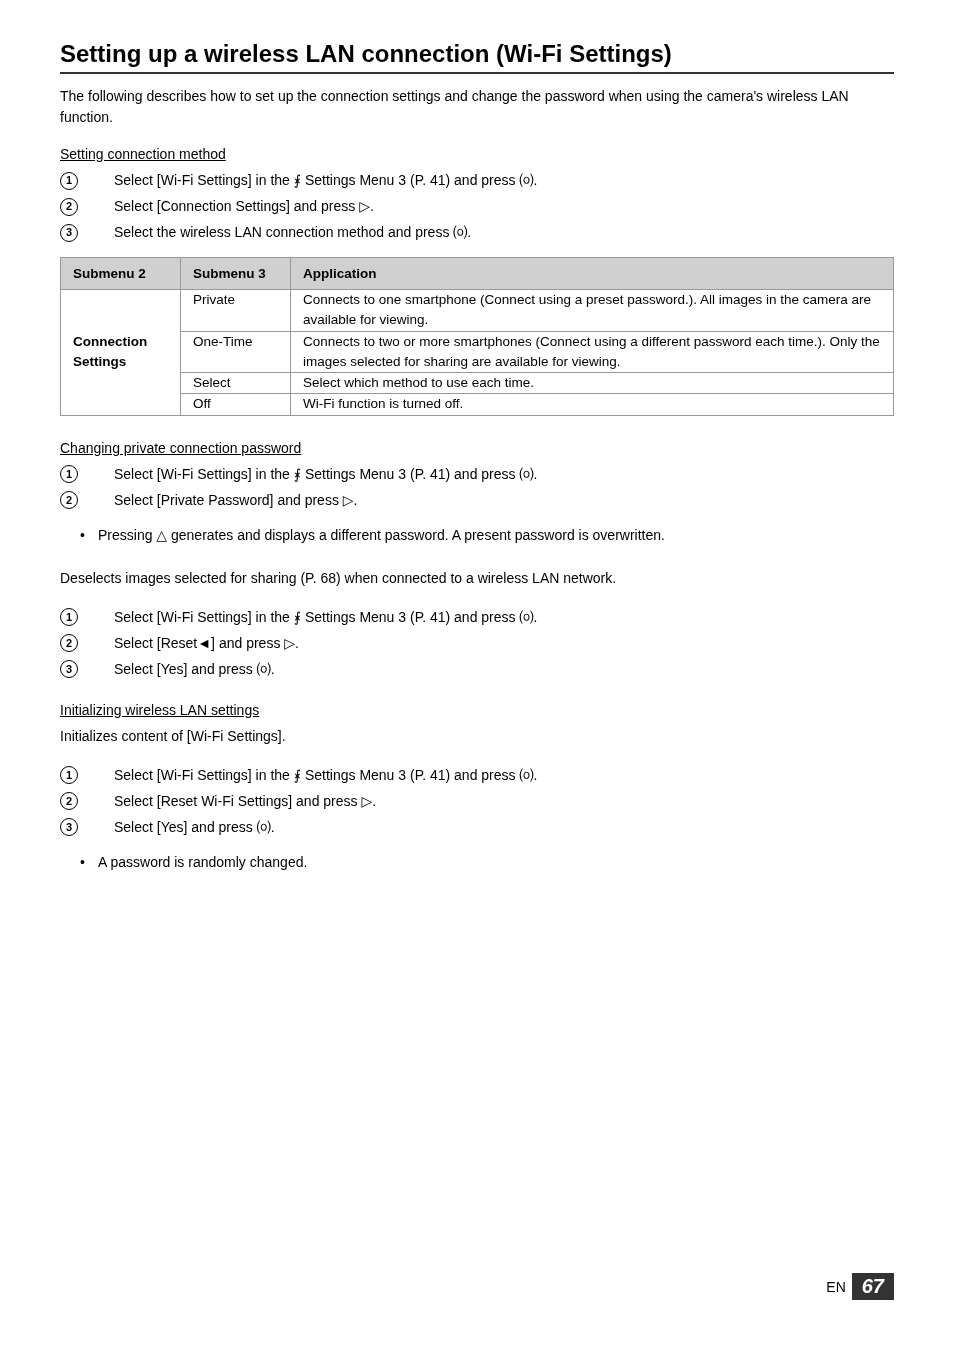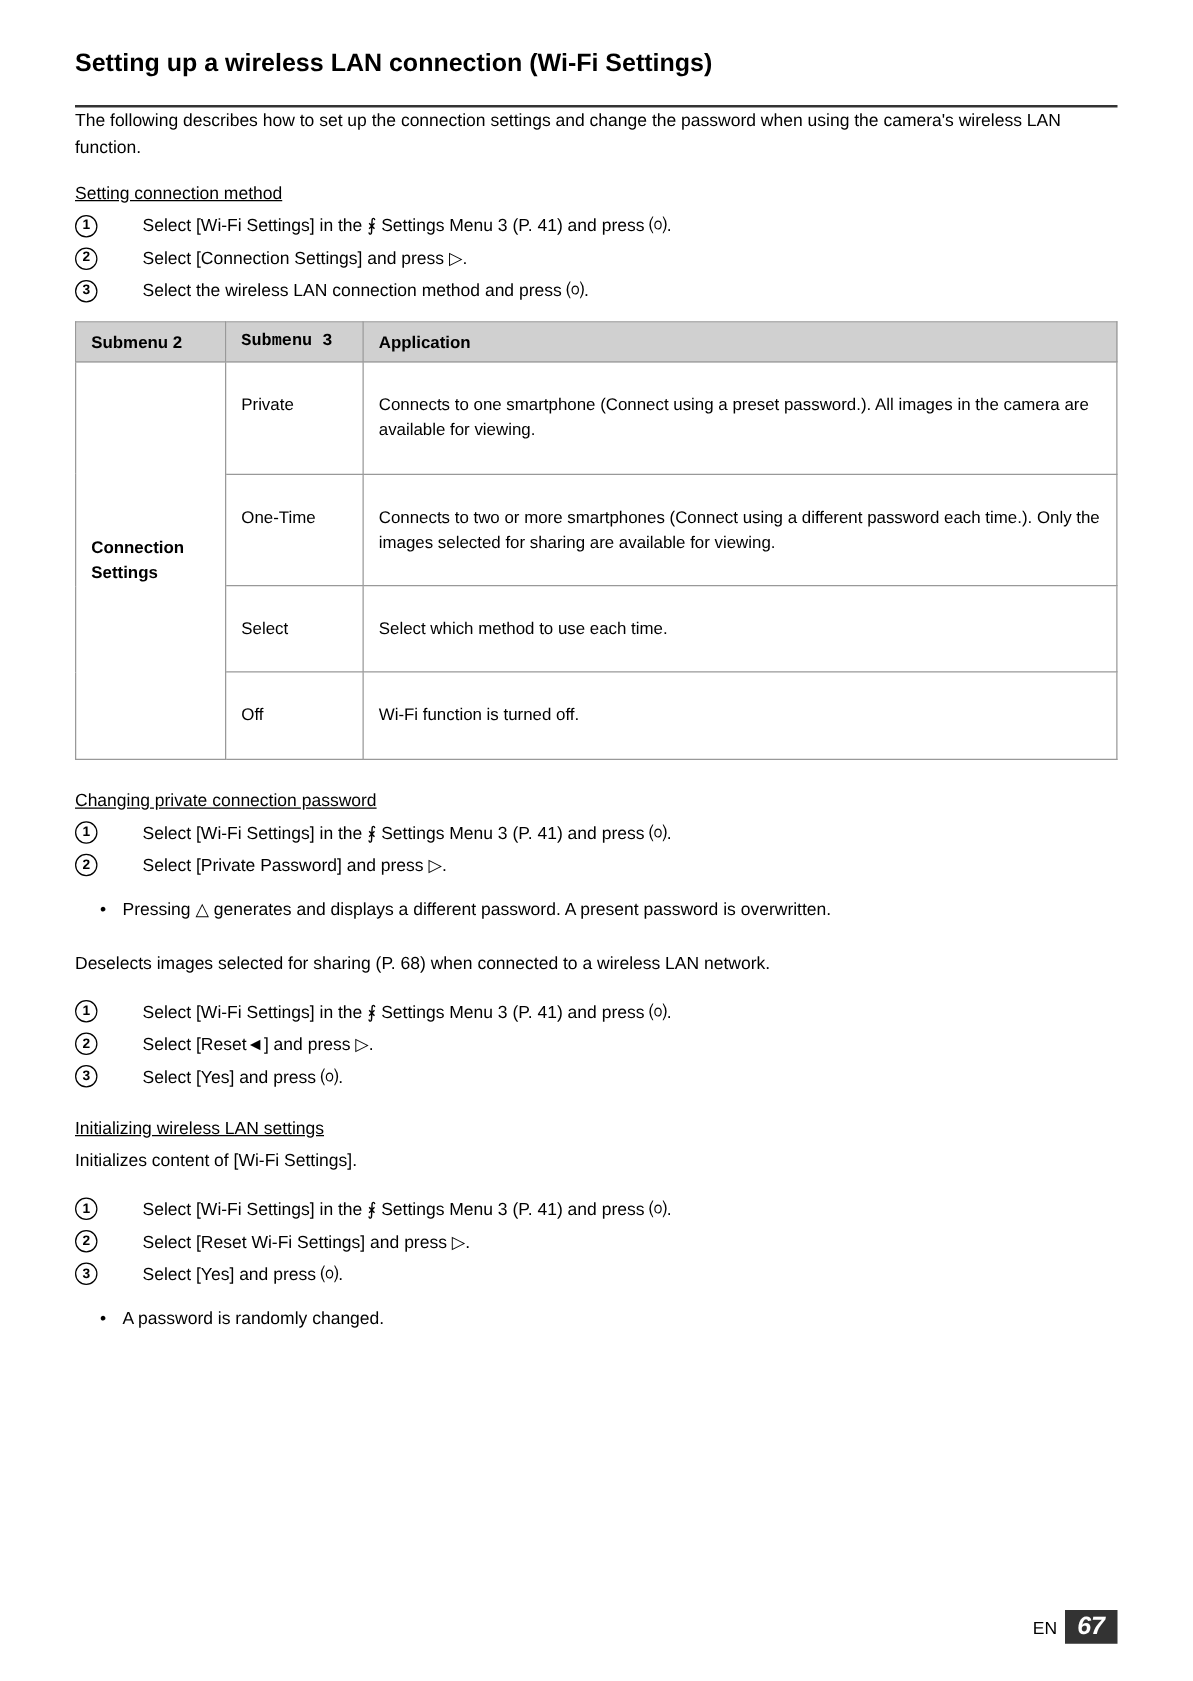--- a/index.html
+++ b/index.html
@@ -7,25 +7,25 @@
       font-family: Arial, Helvetica, sans-serif;
       font-size: 14px;
       background: #fff;
       color: #000;
       width: 954px;
       min-height: 1345px;
       padding: 40px 60px 60px 60px;
       position: relative;
     }
     h1 {
-      font-size: 20px;
+      font-size: 24px;
       font-weight: bold;
       border-bottom: 2px solid #333;
-      padding-bottom: 21px;
-      margin-bottom: 0;
+      padding-bottom: 4px;
+      margin-bottom: 12px;
     }
     .intro-text {
       margin-bottom: 18px;
       line-height: 1.5;
     }
     .section-heading {
       font-weight: normal;
       font-size: 14px;
       margin-bottom: 8px;
       text-decoration: underline;
@@ -56,44 +56,44 @@
     }
     table th {
       background: #d0d0d0;
       border: 1px solid #999;
       padding: 8px 12px;
       text-align: left;
       font-weight: bold;
     }
     table td {
       border: 1px solid #999;
-      padding: 24px 12px;
+      padding: 0 12px;
       vertical-align: top;
       line-height: 1.5;
     }
     .col-sub2 { width: 120px; }
-    .col-sub3 { width: 110px; font-family: Liberation Mono, monospace; }
+    .col-sub3 { width: 110px; }
     .col-app { width: auto; }
 
     .section-block {
       margin-bottom: 22px;
     }
     .bullet {
       display: flex;
       margin-left: 20px;
       margin-top: 5px;
       line-height: 1.5;
     }
     .bullet-dot {
       min-width: 18px;
     }
 
     .page-footer {
       position: absolute;
-      bottom: 30px;
+      bottom: 45px;
       right: 60px;
       display: flex;
       align-items: center;
       gap: 6px;
     }
     .footer-lang {
       font-size: 14px;
       font-weight: normal;
     }
     .footer-page {

